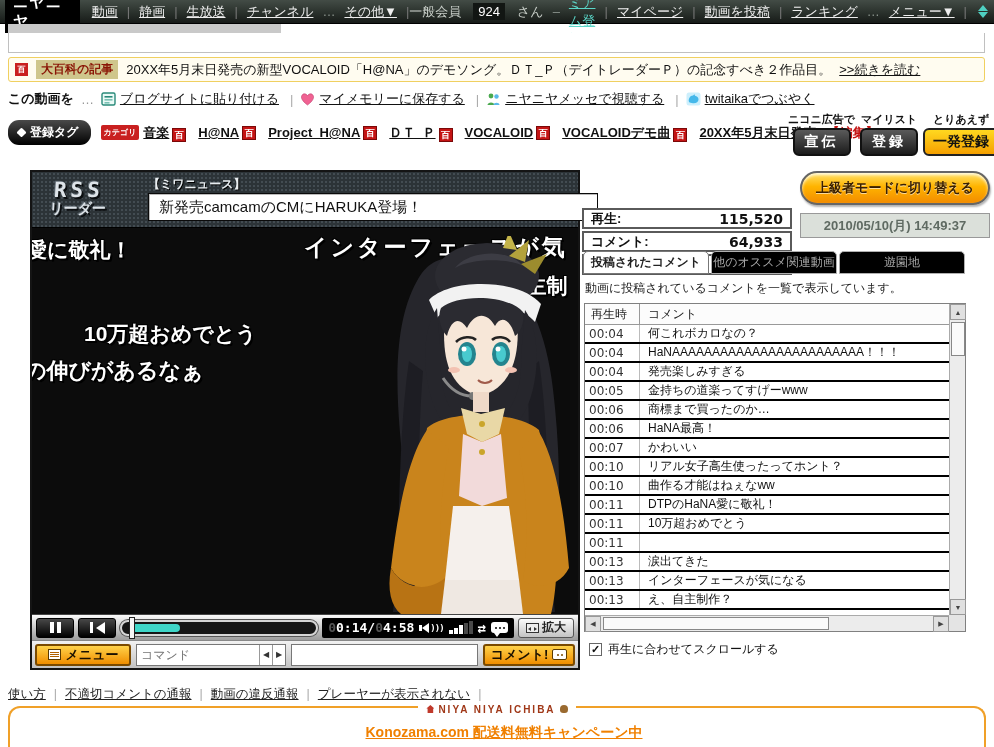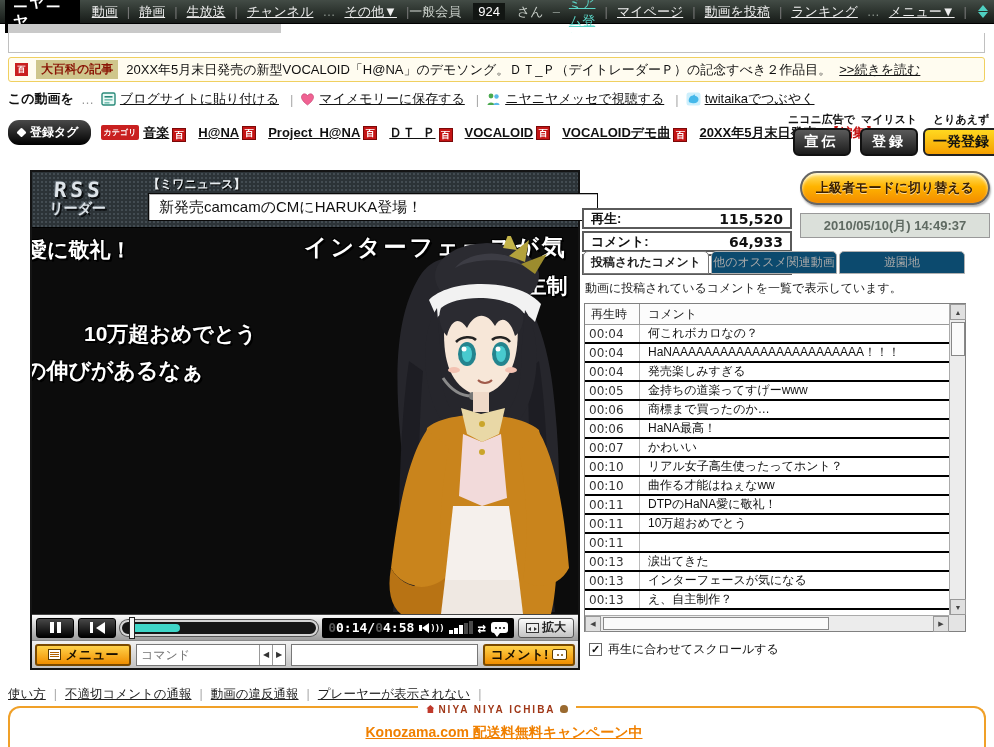--- a/index.html
+++ b/index.html
@@ -144,21 +144,21 @@
   .mode-btn { position:absolute; left:800px; top:171px; width:190px; height:34px; border:2px solid #666; border-radius:17px;
     background:linear-gradient(#ffe26a,#ffb400 45%,#f28c00); box-shadow:inset 0 2px 3px rgba(255,255,255,.8), 1px 2px 2px rgba(0,0,0,.3);
     font-size:13px; font-weight:bold; color:#3a2000; display:flex; align-items:center; justify-content:center; cursor:pointer;
     text-shadow:0 1px 0 rgba(255,255,255,.6); }
   .date-box { position:absolute; left:800px; top:213px; width:190px; height:25px; background:#dbe0da; border:1px solid #999;
     display:flex; align-items:center; justify-content:center; font-size:13px; font-weight:bold; color:#5f6a62; }
 
   
   .tabs { position:absolute; left:583px; top:251px; display:flex; gap:2px; }
   .tab { width:126px; height:23px; font-size:12px; display:flex; align-items:center; justify-content:center;
-    border:1px solid #b0b0b0; border-radius:5px 5px 0 0; background:#0c4a6e; color:#a8a8a8; cursor:pointer; white-space:nowrap; }
+    border:1px solid #b0b0b0; border-radius:5px 5px 0 0; background:#000000; color:#a8a8a8; cursor:pointer; white-space:nowrap; }
   .tab.active { background:#fff; border-color:#777; color:#222; font-weight:bold; }
   .panel-desc { position:absolute; left:585px; top:280px; font-size:12px; color:#222; }
 
   .clist { position:absolute; left:584px; top:303px; width:382px; height:329px; border:1px solid #808080; background:#fff; }
   .clist-inner { position:absolute; left:0; top:0; right:16px; bottom:16px; overflow:hidden; }
   .chead { height:21px; display:flex; border-bottom:1px solid #999; background:#fcfcfc; font-size:12px; color:#222; }
   .chead .c1 { width:55px; border-right:1px solid #999; display:flex; align-items:center; padding-left:6px; }
   .chead .c2 { flex:1; display:flex; align-items:center; padding-left:8px; }
   .crow { height:19px; display:flex; font-size:12px; border-bottom:2px solid #000000; }
   .crow .c1 { width:55px; border-right:1px solid #bbb; color:#333; display:flex; align-items:center; padding-left:4px; font-family:"DejaVu Sans", sans-serif; }

